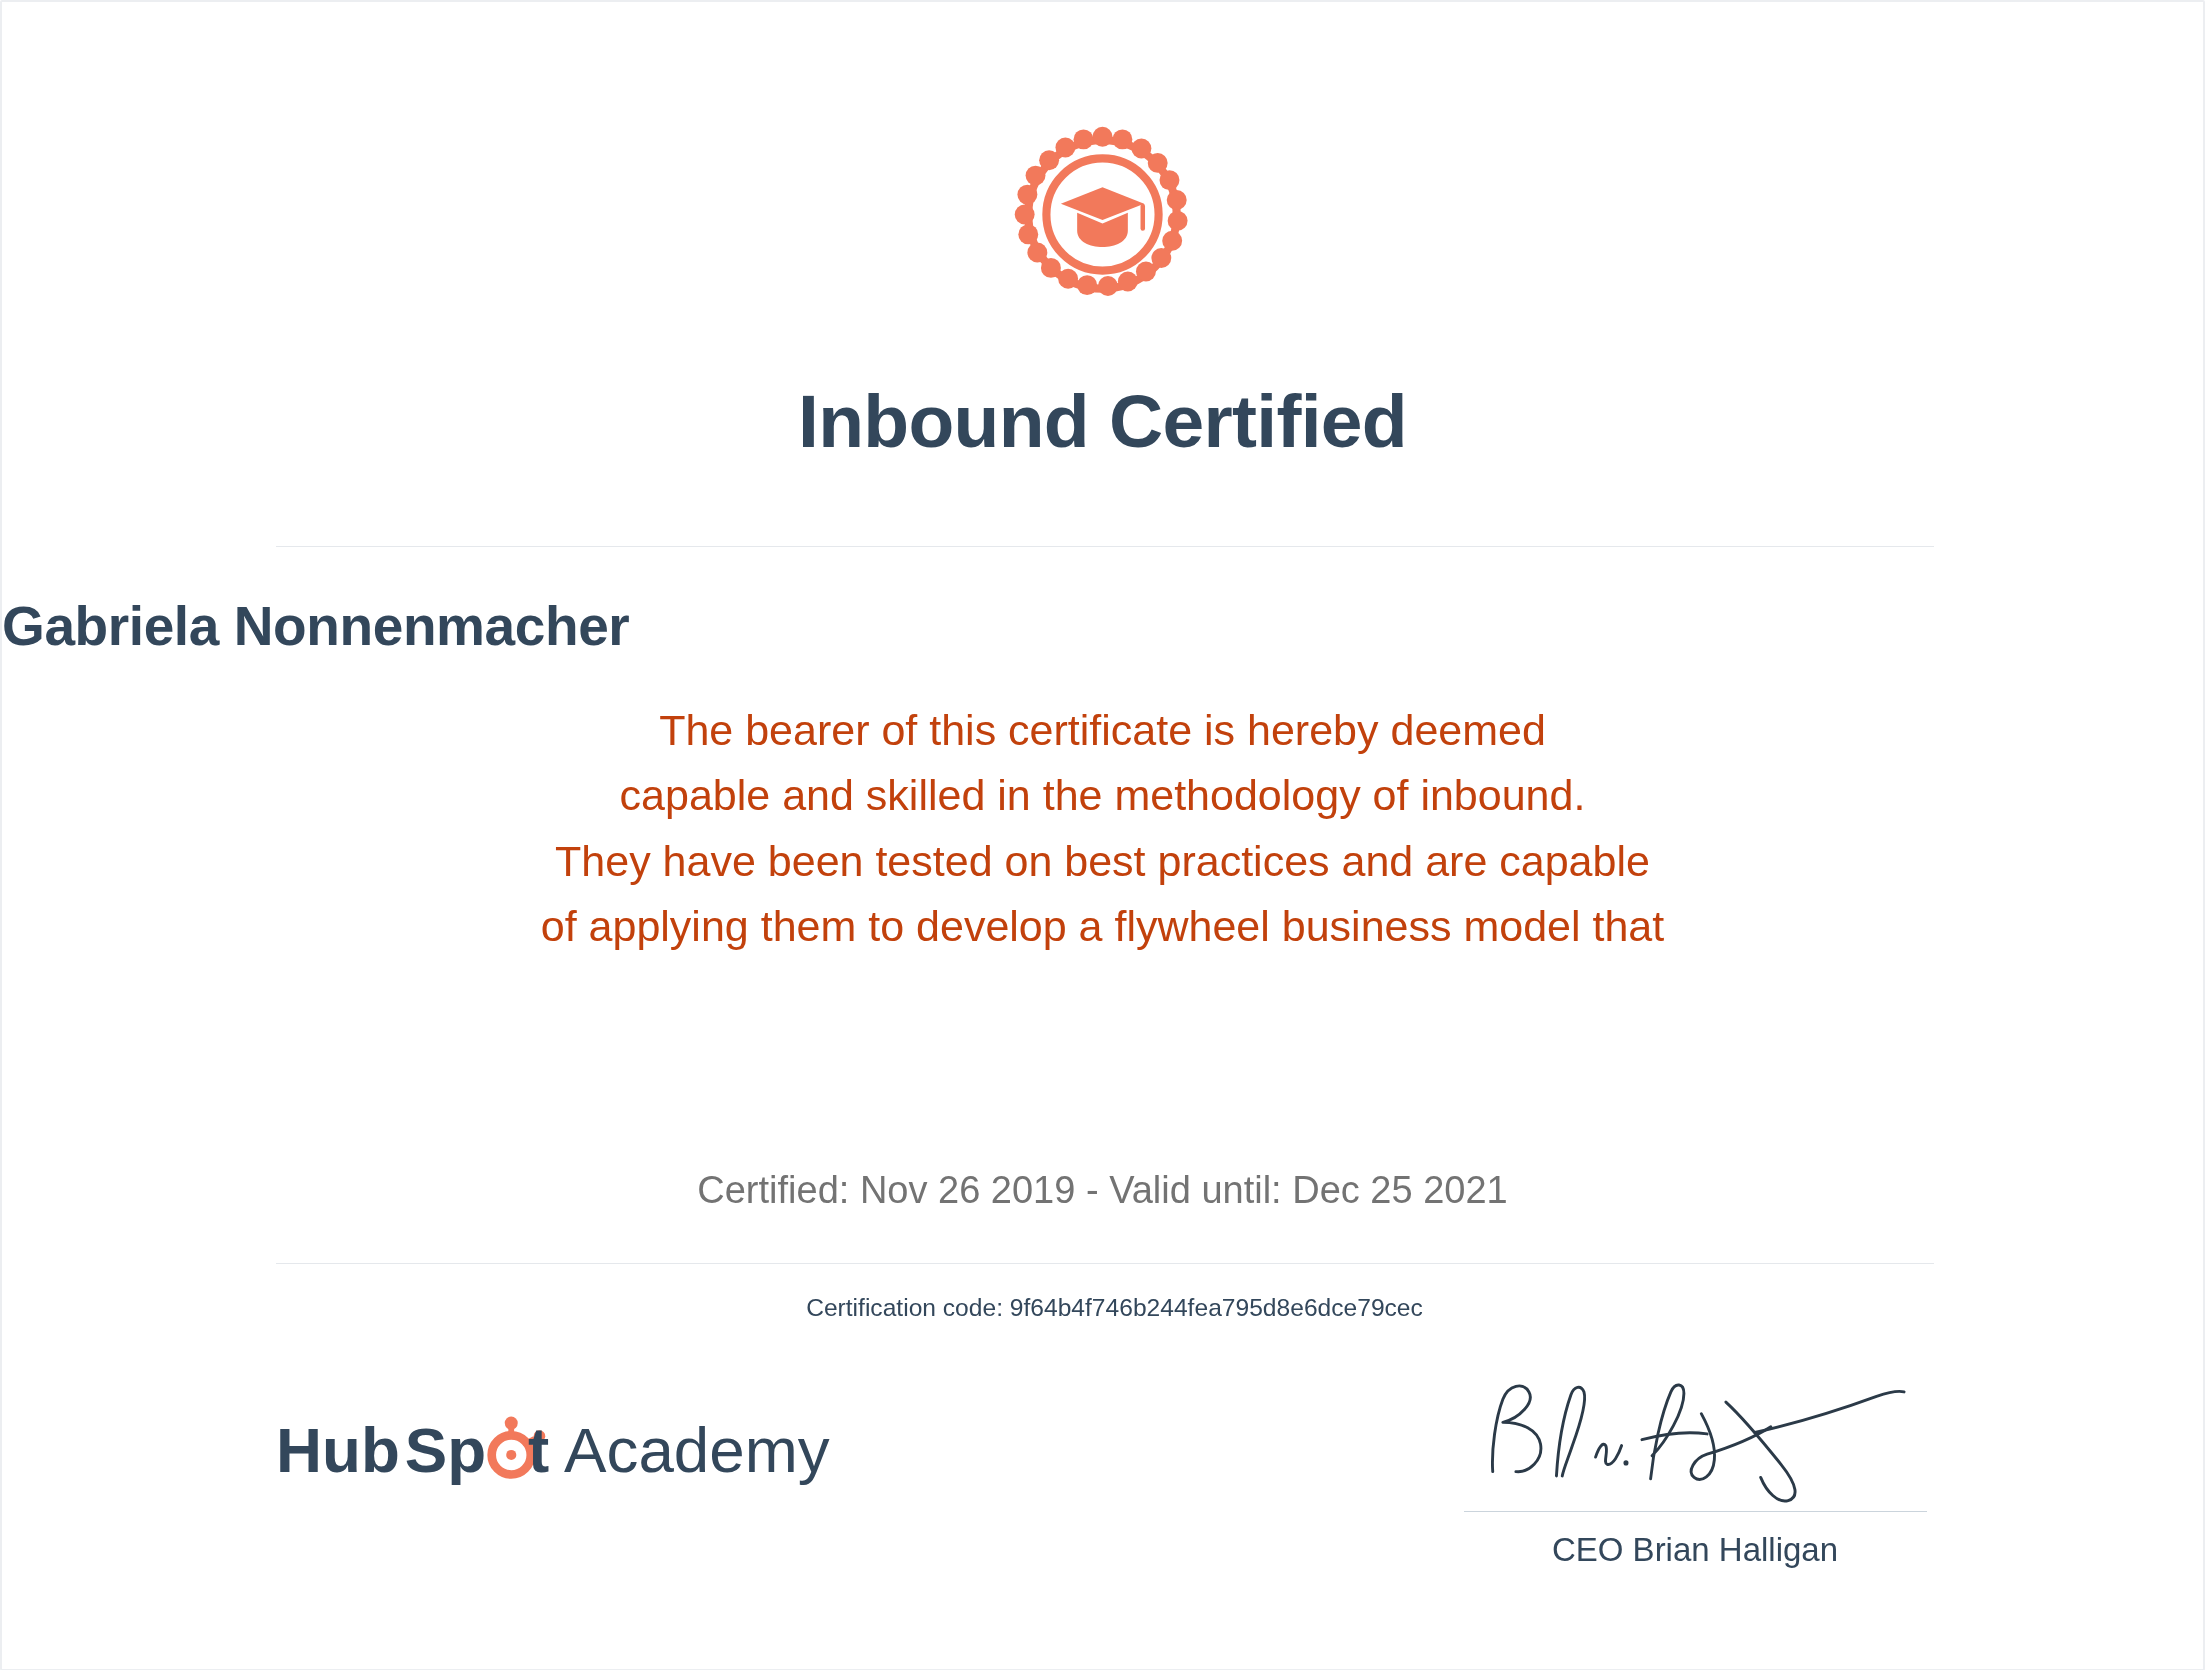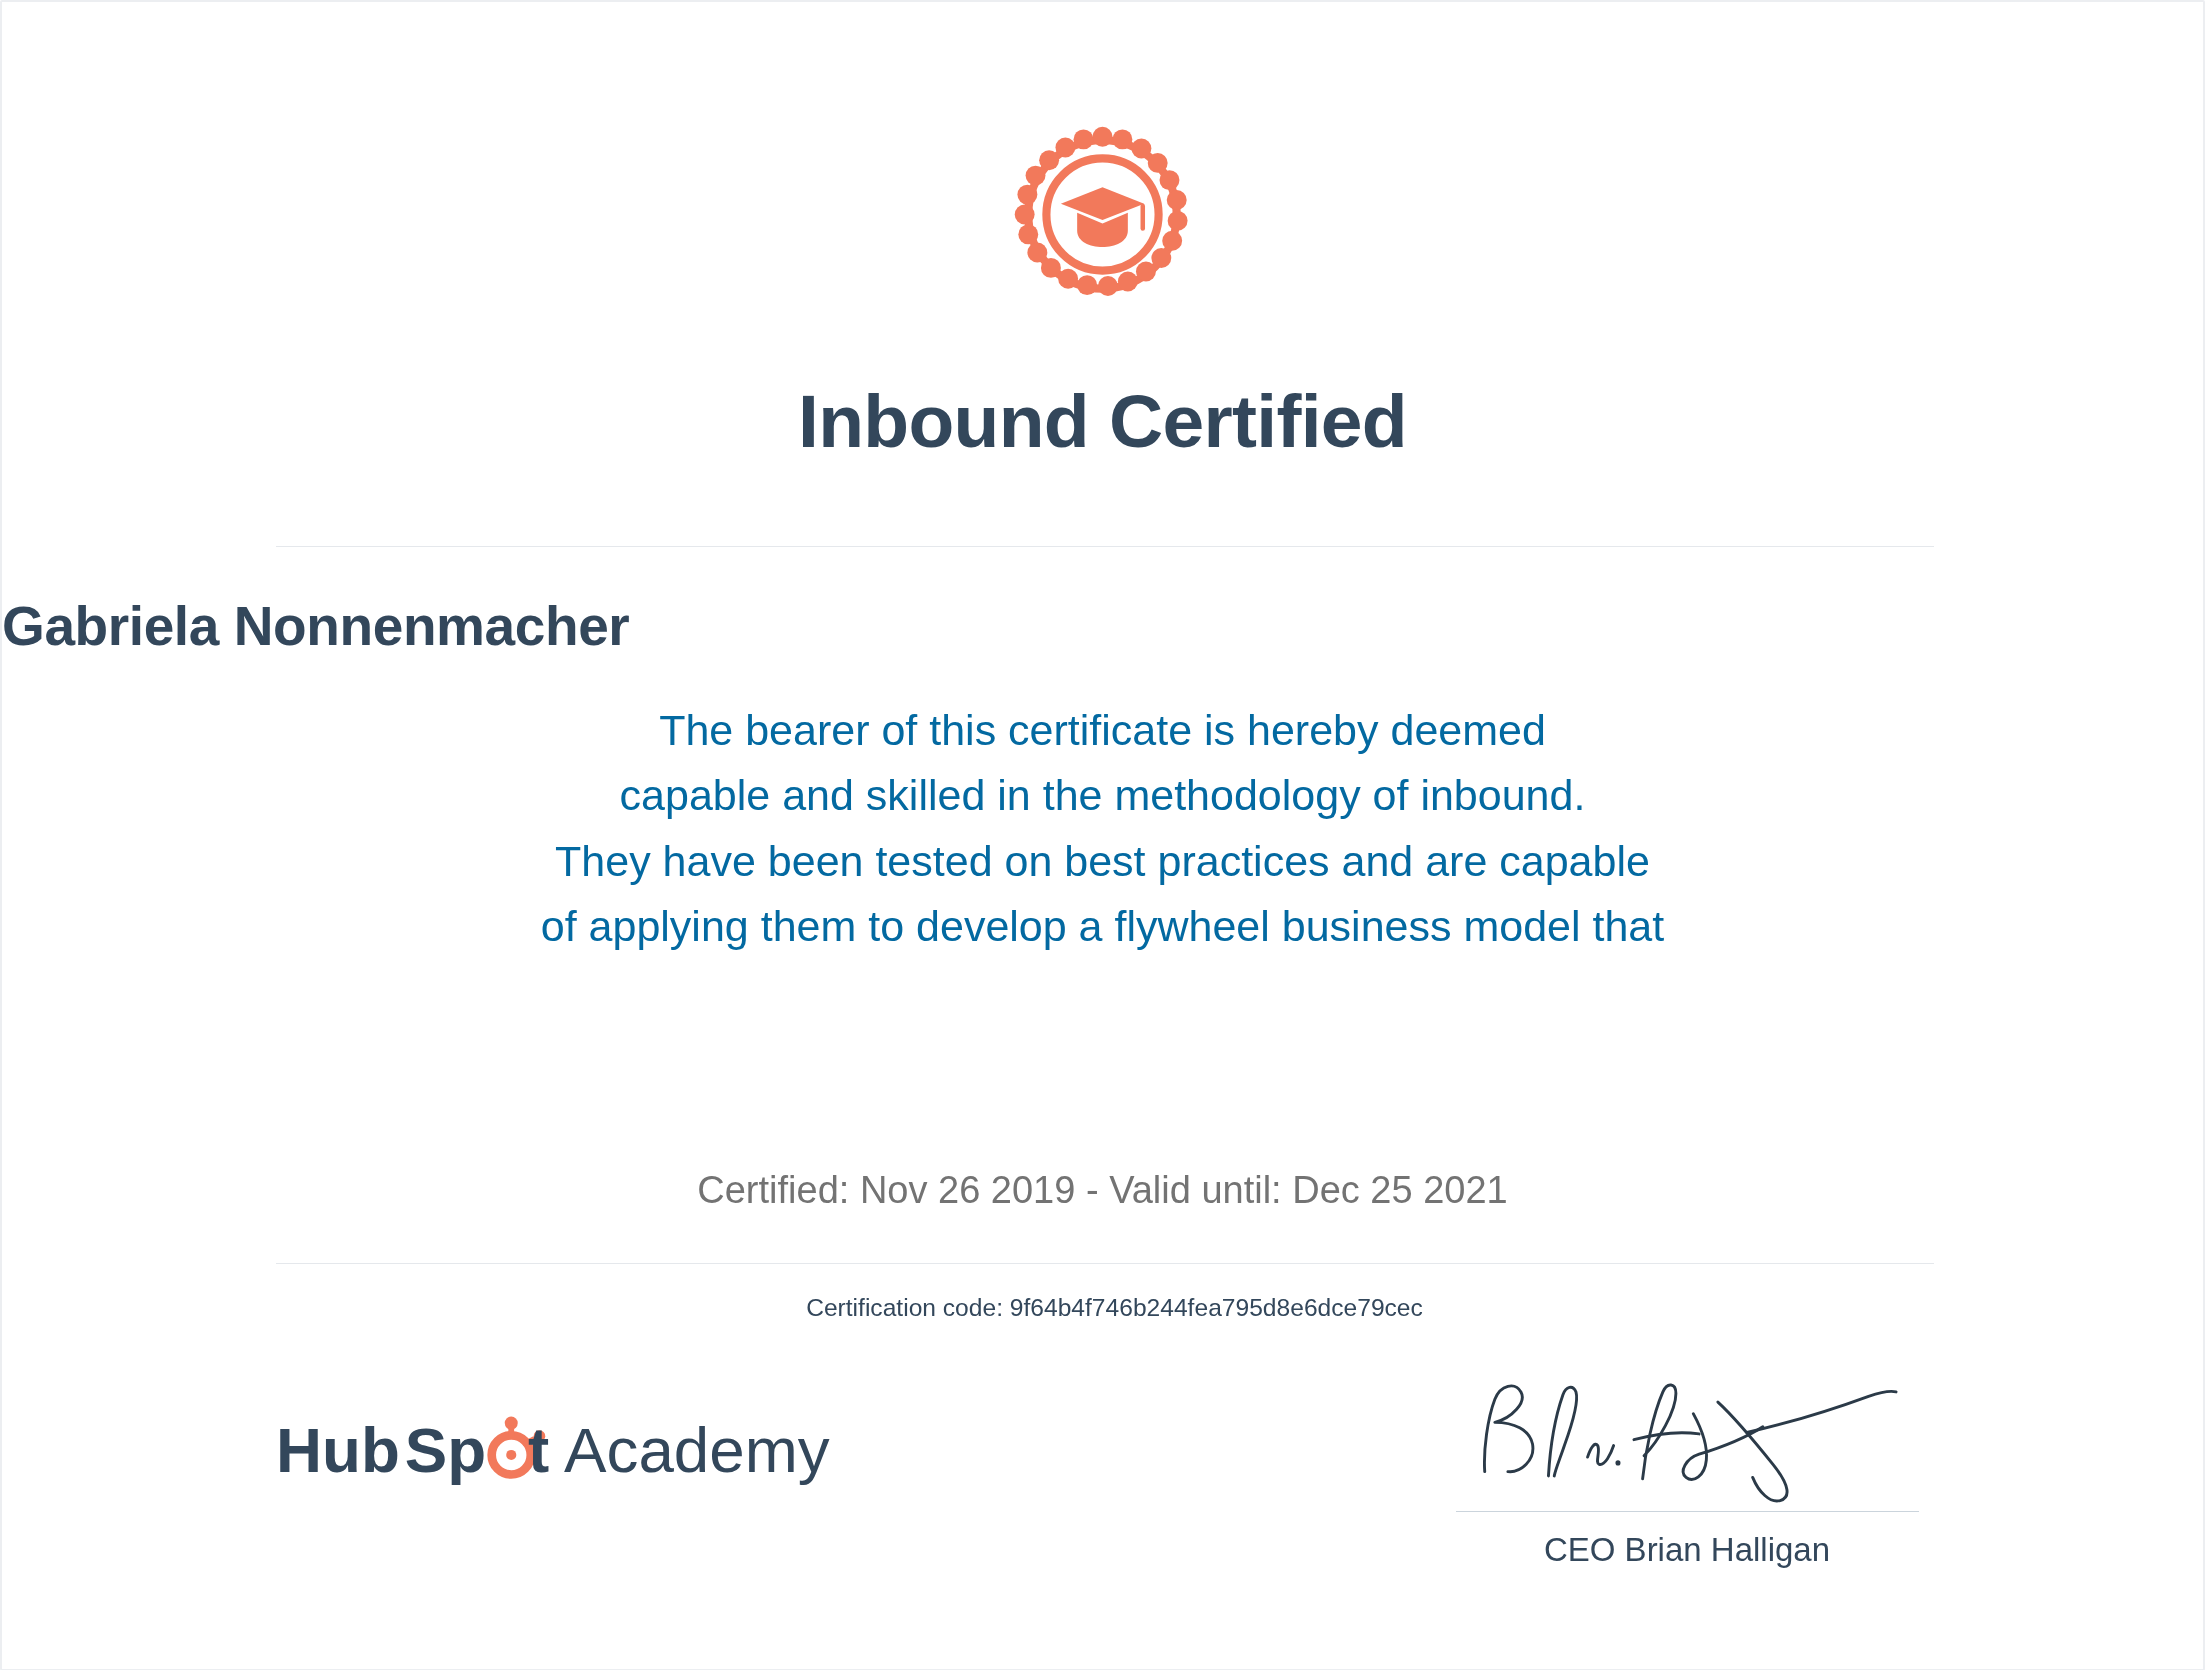--- a/index.html
+++ b/index.html
@@ -80,21 +80,21 @@
 
   
   .body-text {
     position: absolute;
     top: 696px;
     left: 0;
     width: 100%;
     text-align: center;
     font-size: 43px;
     line-height: 1.52;
-    color: #0369a1;
+    color: #c2410c;
     font-weight: 400;
   }
   .body-text .line { display: block; }
 
   
   .dates {
     position: absolute;
     top: 1167px;
     left: 0;
     width: 100%;
@@ -130,21 +130,21 @@
     top: 43px;
     display: flex;
     align-items: center;
     height: 80px;
   }
   .hs-logo svg { display: block; }
 
   
   .sig-block {
     position: absolute;
-    right: 8px;
+    right: 0;
     top: 0;
     width: 478px;
     text-align: center;
   }
   .sig-img {
     height: 138px;
     width: 449px;
     margin: 0 auto;
     display: block;
   }

